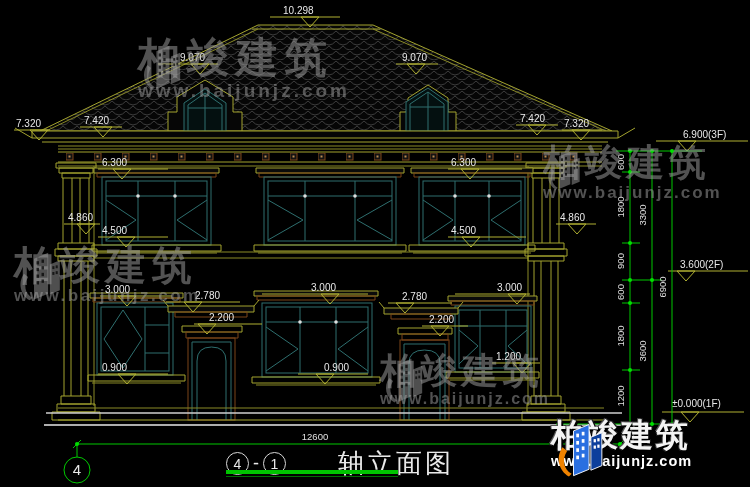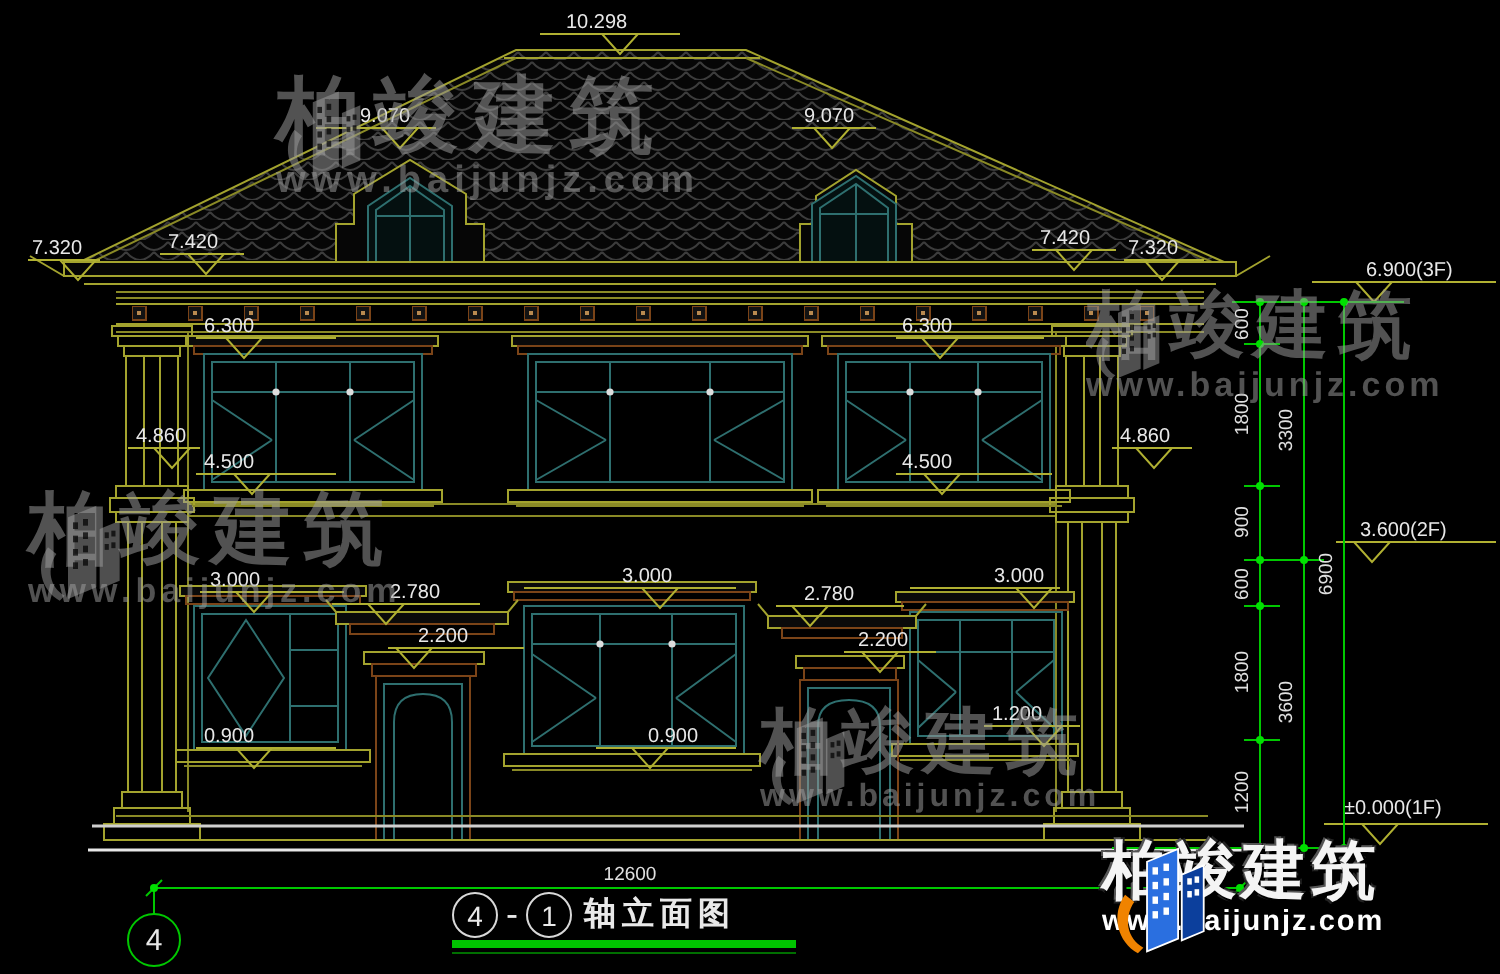--- a/index.html
+++ b/index.html
@@ -21,21 +21,21 @@
   #brandmark{position:absolute;left:551px;top:419px;display:flex;align-items:center;gap:4px;z-index:4;pointer-events:none;}
   #brandmark .col{display:flex;flex-direction:column;}
   #brandmark .brand{font-size:32px;font-weight:800;color:#f4f4f4;letter-spacing:3px;line-height:1.05;white-space:nowrap;
        text-shadow:2px 2px 0 #000,-1px -1px 0 #555,1px -1px 0 #222,-1px 1px 0 #222;}
   #brandmark .url{font-size:14.5px;font-weight:700;color:#fff;letter-spacing:1px;white-space:nowrap;
        text-shadow:1px 1px 0 #000;}
   #titleblock{position:absolute;left:226px;top:446px;display:flex;align-items:center;gap:6px;z-index:2;color:#e9e9e9;}
   .bub{width:21px;height:21px;border:1.5px solid #d8d8d8;border-radius:50%;display:flex;
        align-items:center;justify-content:center;font-size:14px;}
   .tdash{font-size:18px;margin:0 -2px;}
-  .tname{font-size:16px;letter-spacing:3px;font-weight:700;}
+  .tname{font-size:26px;letter-spacing:3px;font-weight:400;margin-left:46px;}
   #underline1{position:absolute;left:226px;top:470px;width:172px;height:4px;background:#00c400;z-index:2;}
   #underline2{position:absolute;left:226px;top:476px;width:172px;height:1px;background:#006e00;z-index:2;}
 </style>
 </head>
 <body>
 
 <div id="canvas">
 
 <svg width="750" height="487" viewBox="0 0 750 487">
   <defs>

